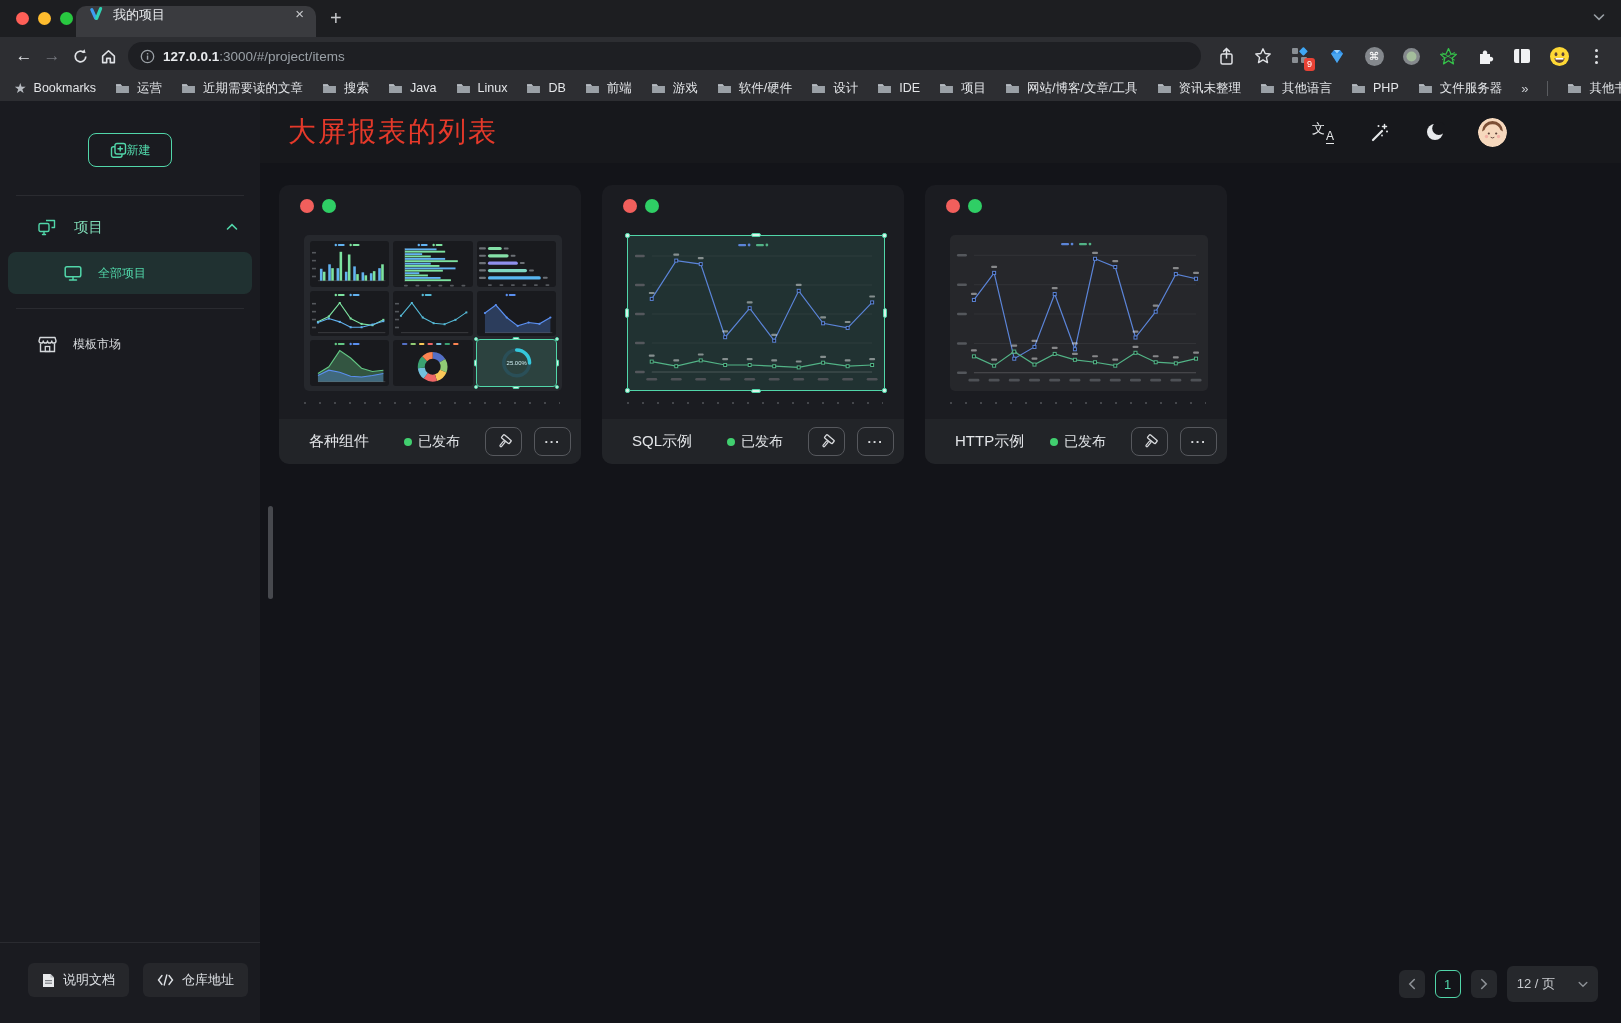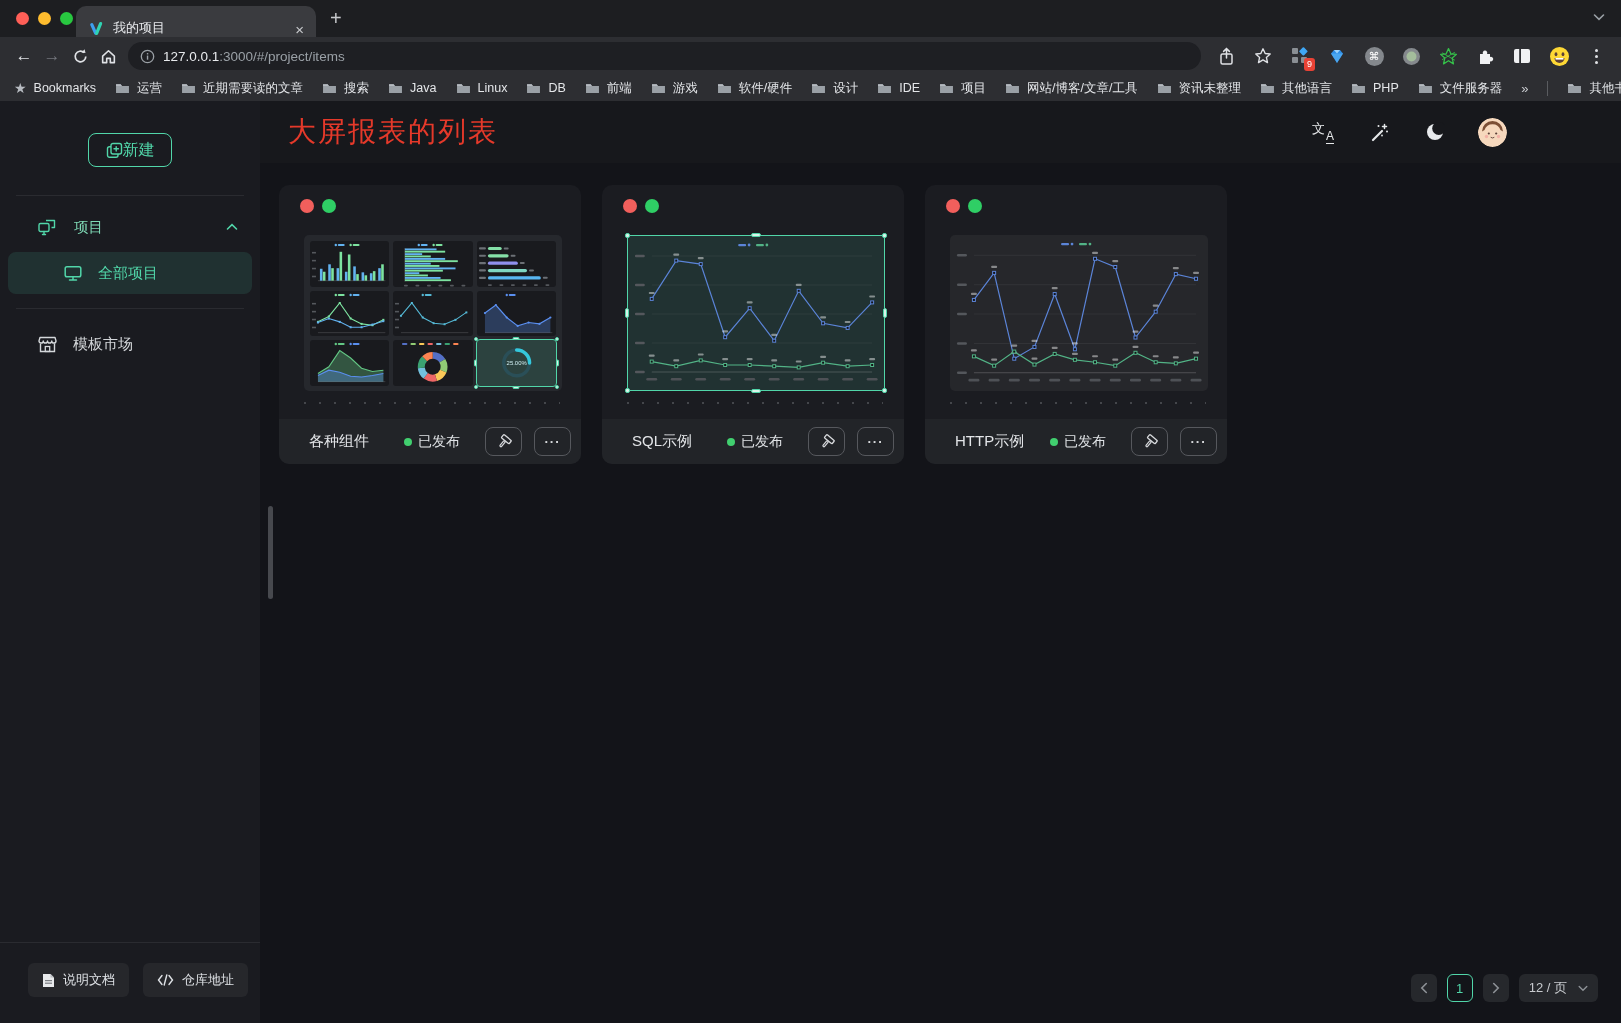--- a/index.html
+++ b/index.html
@@ -5,54 +5,54 @@
   *{margin:0;padding:0;box-sizing:border-box}
   html,body{background:#0c0d10}
   body{font-family:"Liberation Sans","DejaVu Sans",sans-serif;-webkit-font-smoothing:antialiased}
   .window{position:relative;width:1621px;height:1023px;background:#131419;overflow:hidden}
 
   
   .tabstrip{position:relative;height:37px;background:#1d1e21}
   .traffic{position:absolute;top:12px;left:16px;display:flex;gap:9px}
   .traffic span{width:13px;height:13px;border-radius:50%}
   .tl-red{background:#ff5f57}.tl-yellow{background:#febc2e}.tl-green{background:#28c840}
-  .tab{position:absolute;left:76px;top:6px;width:240px;height:31px;background:#3a3b3f;border-radius:10px 10px 0 0;display:flex;align-items:flex-end;gap:9px;padding:0 12px}
+  .tab{position:absolute;left:76px;top:6px;width:240px;height:31px;background:#3a3b3f;border-radius:10px 10px 0 0;display:flex;align-items:flex-start;gap:9px;padding:0 12px}
   .tab-title{flex:1;font-size:13px;color:#e8eaed;white-space:nowrap;overflow:hidden}
   .tab-close{color:#c7c9cc;font-size:15px;line-height:1;cursor:default}
   .newtab{position:absolute;left:330px;top:7px;color:#c7c9cc;font-size:20px}
   .strip-chevron{position:absolute;right:16px;top:13px}
 
   .toolbar{height:38px;background:#2d2e32;display:flex;align-items:center;padding:0 10px}
   .nav-ic{width:28px;height:28px;display:flex;align-items:center;justify-content:center;color:#dfe1e5;font-size:17px}
   .nav-fwd{color:#73767c}
   .addressbar{flex:1;height:28px;background:#1e1f23;border-radius:14px;display:flex;align-items:center;padding:0 12px;margin:0 10px 0 6px;gap:8px;font-size:13.5px}
-  .url-host{color:#e8eaed;font-weight:400}
+  .url-host{color:#e8eaed;font-weight:700}
   .url-path{color:#9aa0a6}
   .tb-right{display:flex;align-items:center;gap:15px;padding:0 4px}
   .ext{position:relative;display:flex;align-items:center;justify-content:center;width:22px;height:22px}
   .badge{position:absolute;right:-4px;bottom:-4px;background:#e94235;color:#fff;font-size:9px;line-height:1;padding:2px 3px;border-radius:3px}
   .circle-ext{width:19px;height:19px;border-radius:50%;background:#84888d;display:flex;align-items:center;justify-content:center;color:#fff;font-size:11px}
   .dot-col{display:flex;flex-direction:column;gap:3px}
   .dot-col i{width:3px;height:3px;border-radius:50%;background:#dfe1e5}
 
   .bookmarksbar{height:26px;background:#2d2e32;display:flex;align-items:center;gap:19px;padding:0 14px;font-size:12.5px;color:#e4e6e9;overflow:hidden;white-space:nowrap}
   .bm-item{display:flex;align-items:center;gap:7px;flex-shrink:0}
   .bm-star{color:#b7bbc1;font-size:14px}
   .bm-sep{width:1px;height:15px;background:#5a5c60;flex-shrink:0}
   .bm-overflow{color:#c9ccd0;font-size:13px}
 
   
   .app{display:flex;height:922px;position:relative}
   .sidebar{width:260px;background:#1a1b20;position:relative;flex-shrink:0}
-  .btn-new{display:flex;align-items:center;justify-content:center;gap:0;width:84px;height:34px;margin:32px auto 0;border:1px solid #51d6a9;border-radius:8px;color:#51d6a9;font-size:16px;background:transparent;cursor:pointer}
+  .btn-new{display:flex;align-items:center;justify-content:center;gap:0;width:84px;height:34px;margin:32px auto 0;border:1px solid #51d6a9;border-radius:8px;color:#51d6a9;font-size:12px;background:transparent;cursor:pointer}
   .side-divider{height:1px;background:#2a2b30;margin:28px 16px 0}
   .menu-group{display:flex;align-items:center;height:46px;padding:0 22px 0 38px;margin-top:8px;color:#7fd9b5;font-size:14.5px;gap:17px}
   .menu-group .chev{margin-left:auto;color:#51d6a9}
   .menu-sub-label{padding:10px 0 10px 48px;color:#8a8f94;font-size:13px}
-  .menu-item{display:flex;align-items:center;height:42px;margin:2px 8px;border-radius:8px;padding-left:56px;gap:16px;color:#d4d7da;font-size:15px;cursor:pointer}
+  .menu-item{display:flex;align-items:center;height:42px;margin:2px 8px;border-radius:8px;padding-left:56px;gap:16px;color:#d4d7da;font-size:12px;cursor:pointer}
   .menu-item.active{background:rgba(81,214,169,.12);color:#51d6a9}
   .menu-item.root{padding-left:38px;margin:2px 0;border-radius:0}
   .side-foot{position:absolute;left:16px;right:0;bottom:26px;padding:0 12px;display:flex;justify-content:space-between}
   .side-foot-divider{position:absolute;left:0;right:0;bottom:80px;height:1px;background:#2a2b30}
   .foot-btn{display:flex;align-items:center;gap:8px;height:34px;padding:0 14px;background:#26272b;border:none;border-radius:6px;color:#dfe2e6;font-size:13px;cursor:pointer}
 
   .main{flex:1;background:#131419;position:relative}
   .page-header{height:62px;background:#17181c;display:flex;align-items:center;padding:0 28px}
   .page-title{font-family:"Liberation Serif","DejaVu Serif",serif;font-size:28px;font-weight:400;color:#e5392a;letter-spacing:2px}
   .header-icons{margin-left:auto;margin-right:86px;display:flex;align-items:center;gap:30px}
@@ -88,21 +88,21 @@
   .card-footer{margin-top:auto;height:45px;background:#222428;border-radius:0 0 10px 10px;display:flex;align-items:center;padding:0 10px 0 30px}
   .card-title{font-size:15px;color:#e3e5e8;flex:1}
   .status{display:flex;align-items:center;gap:6px;color:#dfe2e5;font-size:14px;margin-right:13px}
   .status i{width:8px;height:8px;border-radius:50%;background:#41cf6f}
   .icon-btn{width:37px;height:29px;border:1px solid #56585d;border-radius:8px;background:transparent;display:flex;align-items:center;justify-content:center;color:#d8dadd;cursor:pointer;margin-left:12px}
   .more-label{font-size:13px;letter-spacing:1px;font-weight:700;color:#d8dadd;line-height:1}
 
   .pagination{position:absolute;right:23px;bottom:21px;display:flex;align-items:center;gap:10px}
   .pg-btn{width:26px;height:28px;background:#26282c;border:none;border-radius:6px;color:#8d9196;display:flex;align-items:center;justify-content:center;cursor:pointer}
   .pg-num{width:26px;height:28px;background:transparent;border:1px solid #51d6a9;border-radius:6px;color:#51d6a9;font-size:13px;display:flex;align-items:center;justify-content:center;cursor:pointer}
-  .pg-size{height:28px;background:#26282c;border:none;border-radius:6px;color:#c7cace;font-size:13px;display:flex;align-items:center;gap:11px;padding:0 10px;cursor:pointer}
+  .pg-size{height:36px;background:#26282c;border:none;border-radius:6px;color:#c7cace;font-size:13px;display:flex;align-items:center;gap:23px;padding:0 10px;cursor:pointer}
 </style>
 </head>
 <body>
 
 <div class="window">
 
   <div class="tabstrip">
     <div class="traffic">
       <span class="tl-red"></span>
       <span class="tl-yellow"></span>

